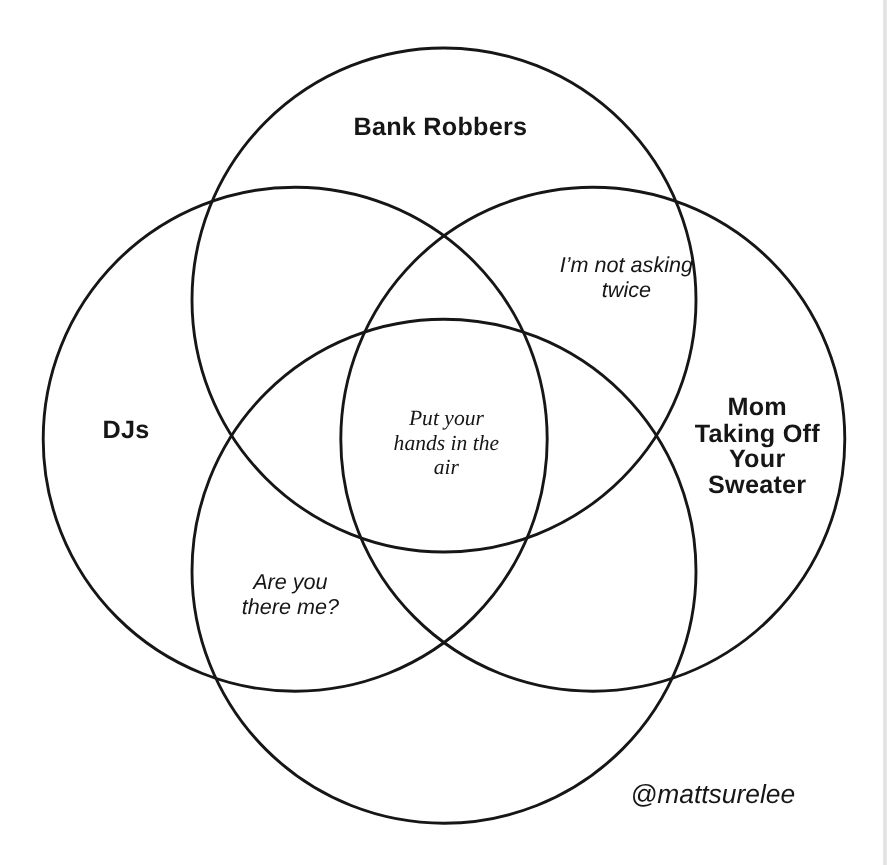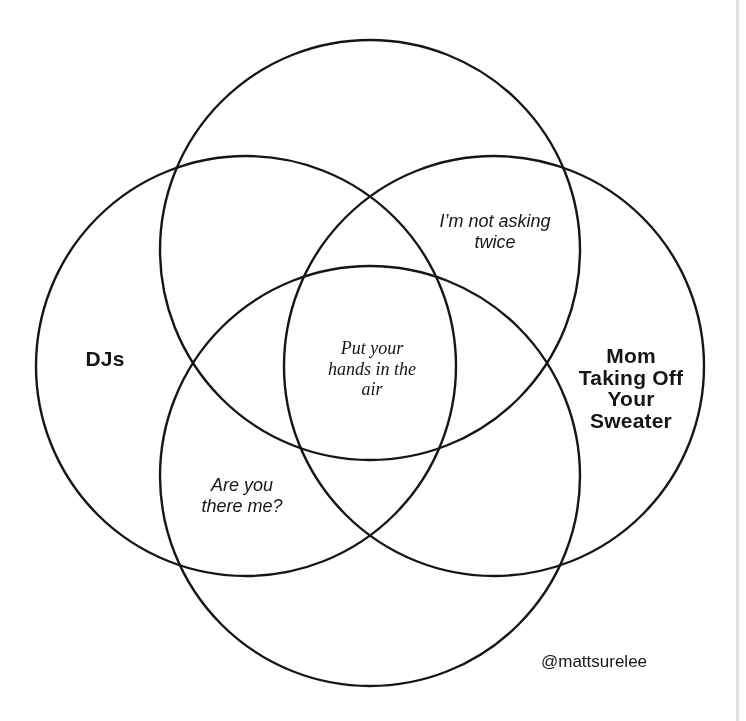--- a/index.html
+++ b/index.html
@@ -35,31 +35,32 @@
     line-height: 21.5px;
     letter-spacing: 0.2px;
   }
   .overlap-label {
     font-style: italic;
     font-weight: 500;
     font-size: 18px;
     line-height: 20.5px;
   }
   .attribution {
+    font-style: italic;
     font-weight: 500;
-    font-size: 17px;
+    font-size: 22px;
     white-space: nowrap;
   }
   
   .pos-bank      { left: 367px; top: 106px; }
   .pos-djs       { left: 105px; top: 359px; }
-  .pos-mom       { left: 631px; top: 388px; text-align: center; }
+  .pos-mom       { left: 631px; top: 372px; text-align: center; }
   .pos-preachers { left: 366px; top: 611px; }
   .pos-ov-tl     { left: 237px; top: 238px; }
-  .pos-ov-tr     { left: 495px; top: 231px; }
+  .pos-ov-tr     { left: 522px; top: 231px; }
   .pos-ov-c      { left: 372px; top: 369px; font-family: Liberation Serif, serif; }
   .pos-ov-bl     { left: 242px; top: 495px; }
   .pos-ov-br     { left: 498px; top: 503px; }
   .pos-attr      { left: 594px; top: 662px; }
   .right-divider {
     position: absolute;
     top: 0;
     left: 736px;
     width: 3px;
     height: 721px;
@@ -71,20 +72,21 @@
 
 <div class="stage">
 
   <svg class="venn-svg" width="746" height="721" viewBox="0 0 746 721">
     <circle cx="370" cy="250" r="210" fill="none" stroke-width="2.4" stroke="#161616"></circle>
     <circle cx="246" cy="366" r="210" fill="none" stroke-width="2.4" stroke="#161616"></circle>
     <circle cx="494" cy="366" r="210" fill="none" stroke-width="2.4" stroke="#161616"></circle>
     <circle cx="370" cy="476" r="210" fill="none" stroke-width="2.4" stroke="#161616"></circle>
   </svg>
 
+  <div class="label set-label pos-bank">Bank Robbers</div>
 
   <div class="label set-label pos-djs">DJs</div>
 
   <div class="label set-label pos-mom">Mom
 Taking Off
 Your
 Sweater</div>
 
 
 

